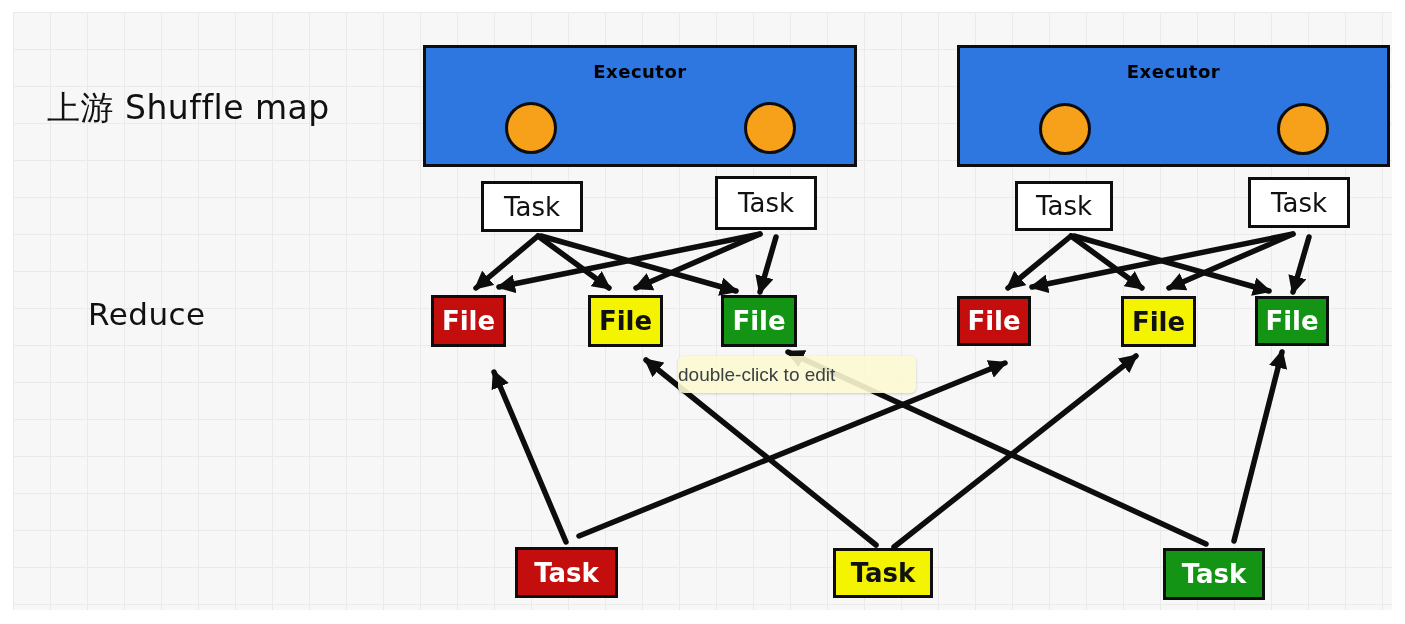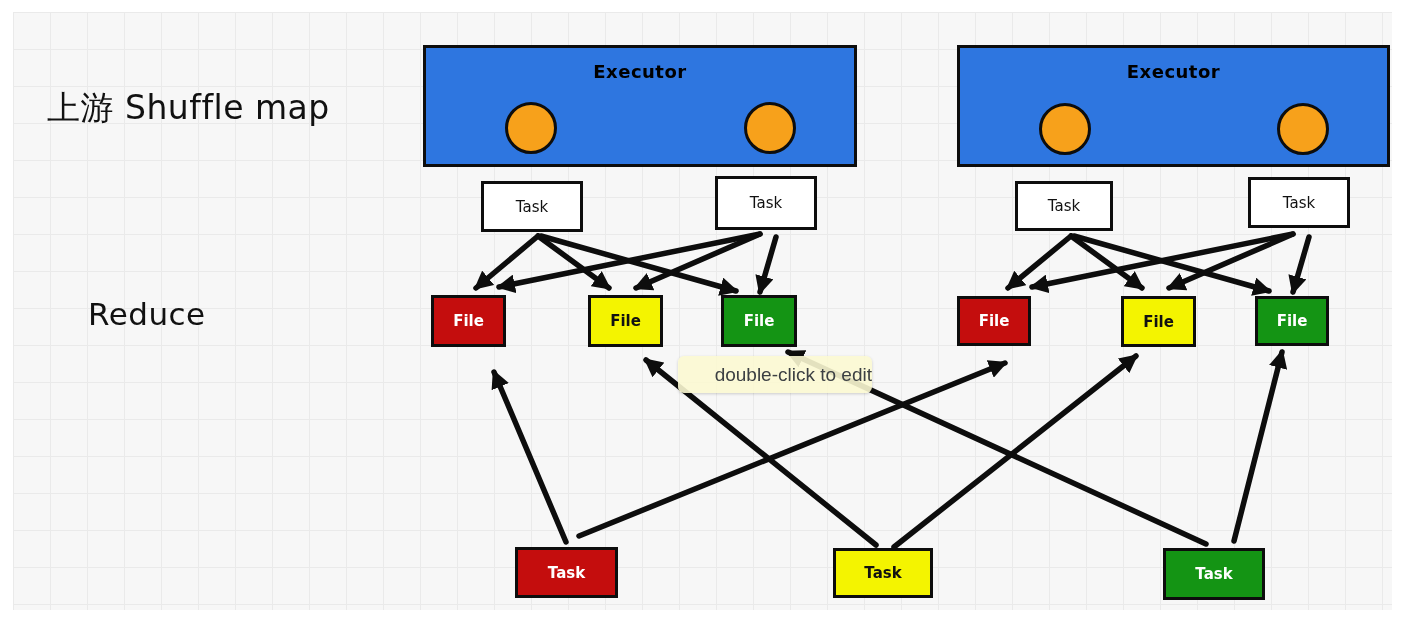--- a/index.html
+++ b/index.html
@@ -21,33 +21,33 @@
   .executor .exlabel{
     display:block;text-align:center;margin-top:13px;color:#000000;font-size:18px;font-weight:bold;
     letter-spacing:0.5px;
   }
   .core{
     position:absolute;width:52px;height:52px;border-radius:50%;
     background:#f7a11b;border:3px solid #0d0d0d;box-sizing:border-box;z-index:3;
   }
   .node{
     position:absolute;border:3px solid #0d0d0d;box-sizing:border-box;z-index:2;
-    display:flex;align-items:center;justify-content:center;font-size:15px;
+    display:flex;align-items:center;justify-content:center;font-size:26px;
   }
   .white-node{background:#ffffff;color:#111;}
   .red-node{background:#c40d0d;color:#ffffff;font-weight:bold;}
   .yellow-node{background:#f4f400;color:#111;font-weight:bold;}
   .green-node{background:#149414;color:#ffffff;font-weight:bold;}
   #arrows{position:absolute;left:0;top:0;width:1405px;height:624px;z-index:4;pointer-events:none;}
   #arrows line{pointer-events:stroke;}
   .tooltip{
-    position:absolute;left:678px;top:356px;width:194px;height:37px;z-index:5;
+    position:absolute;left:678px;top:356px;width:238px;height:37px;z-index:5;
     background:rgba(251,248,210,0.9);border-radius:6px;
     box-shadow:0 1px 3px rgba(0,0,0,0.18);
-    display:flex;align-items:center;justify-content:flex-end;
+    display:flex;align-items:center;justify-content:flex-start;
     font-family:"Liberation Sans",sans-serif;font-size:19px;color:#3c4043;white-space:nowrap;
   }
 </style>
 </head>
 <body>
 
 <div id="canvas">
   <div id="grid"></div>
 
   <div class="rowlabel" style="left:18px;top:86px;font-size:33px;margin-left:29px;">上游 Shuffle map</div>

